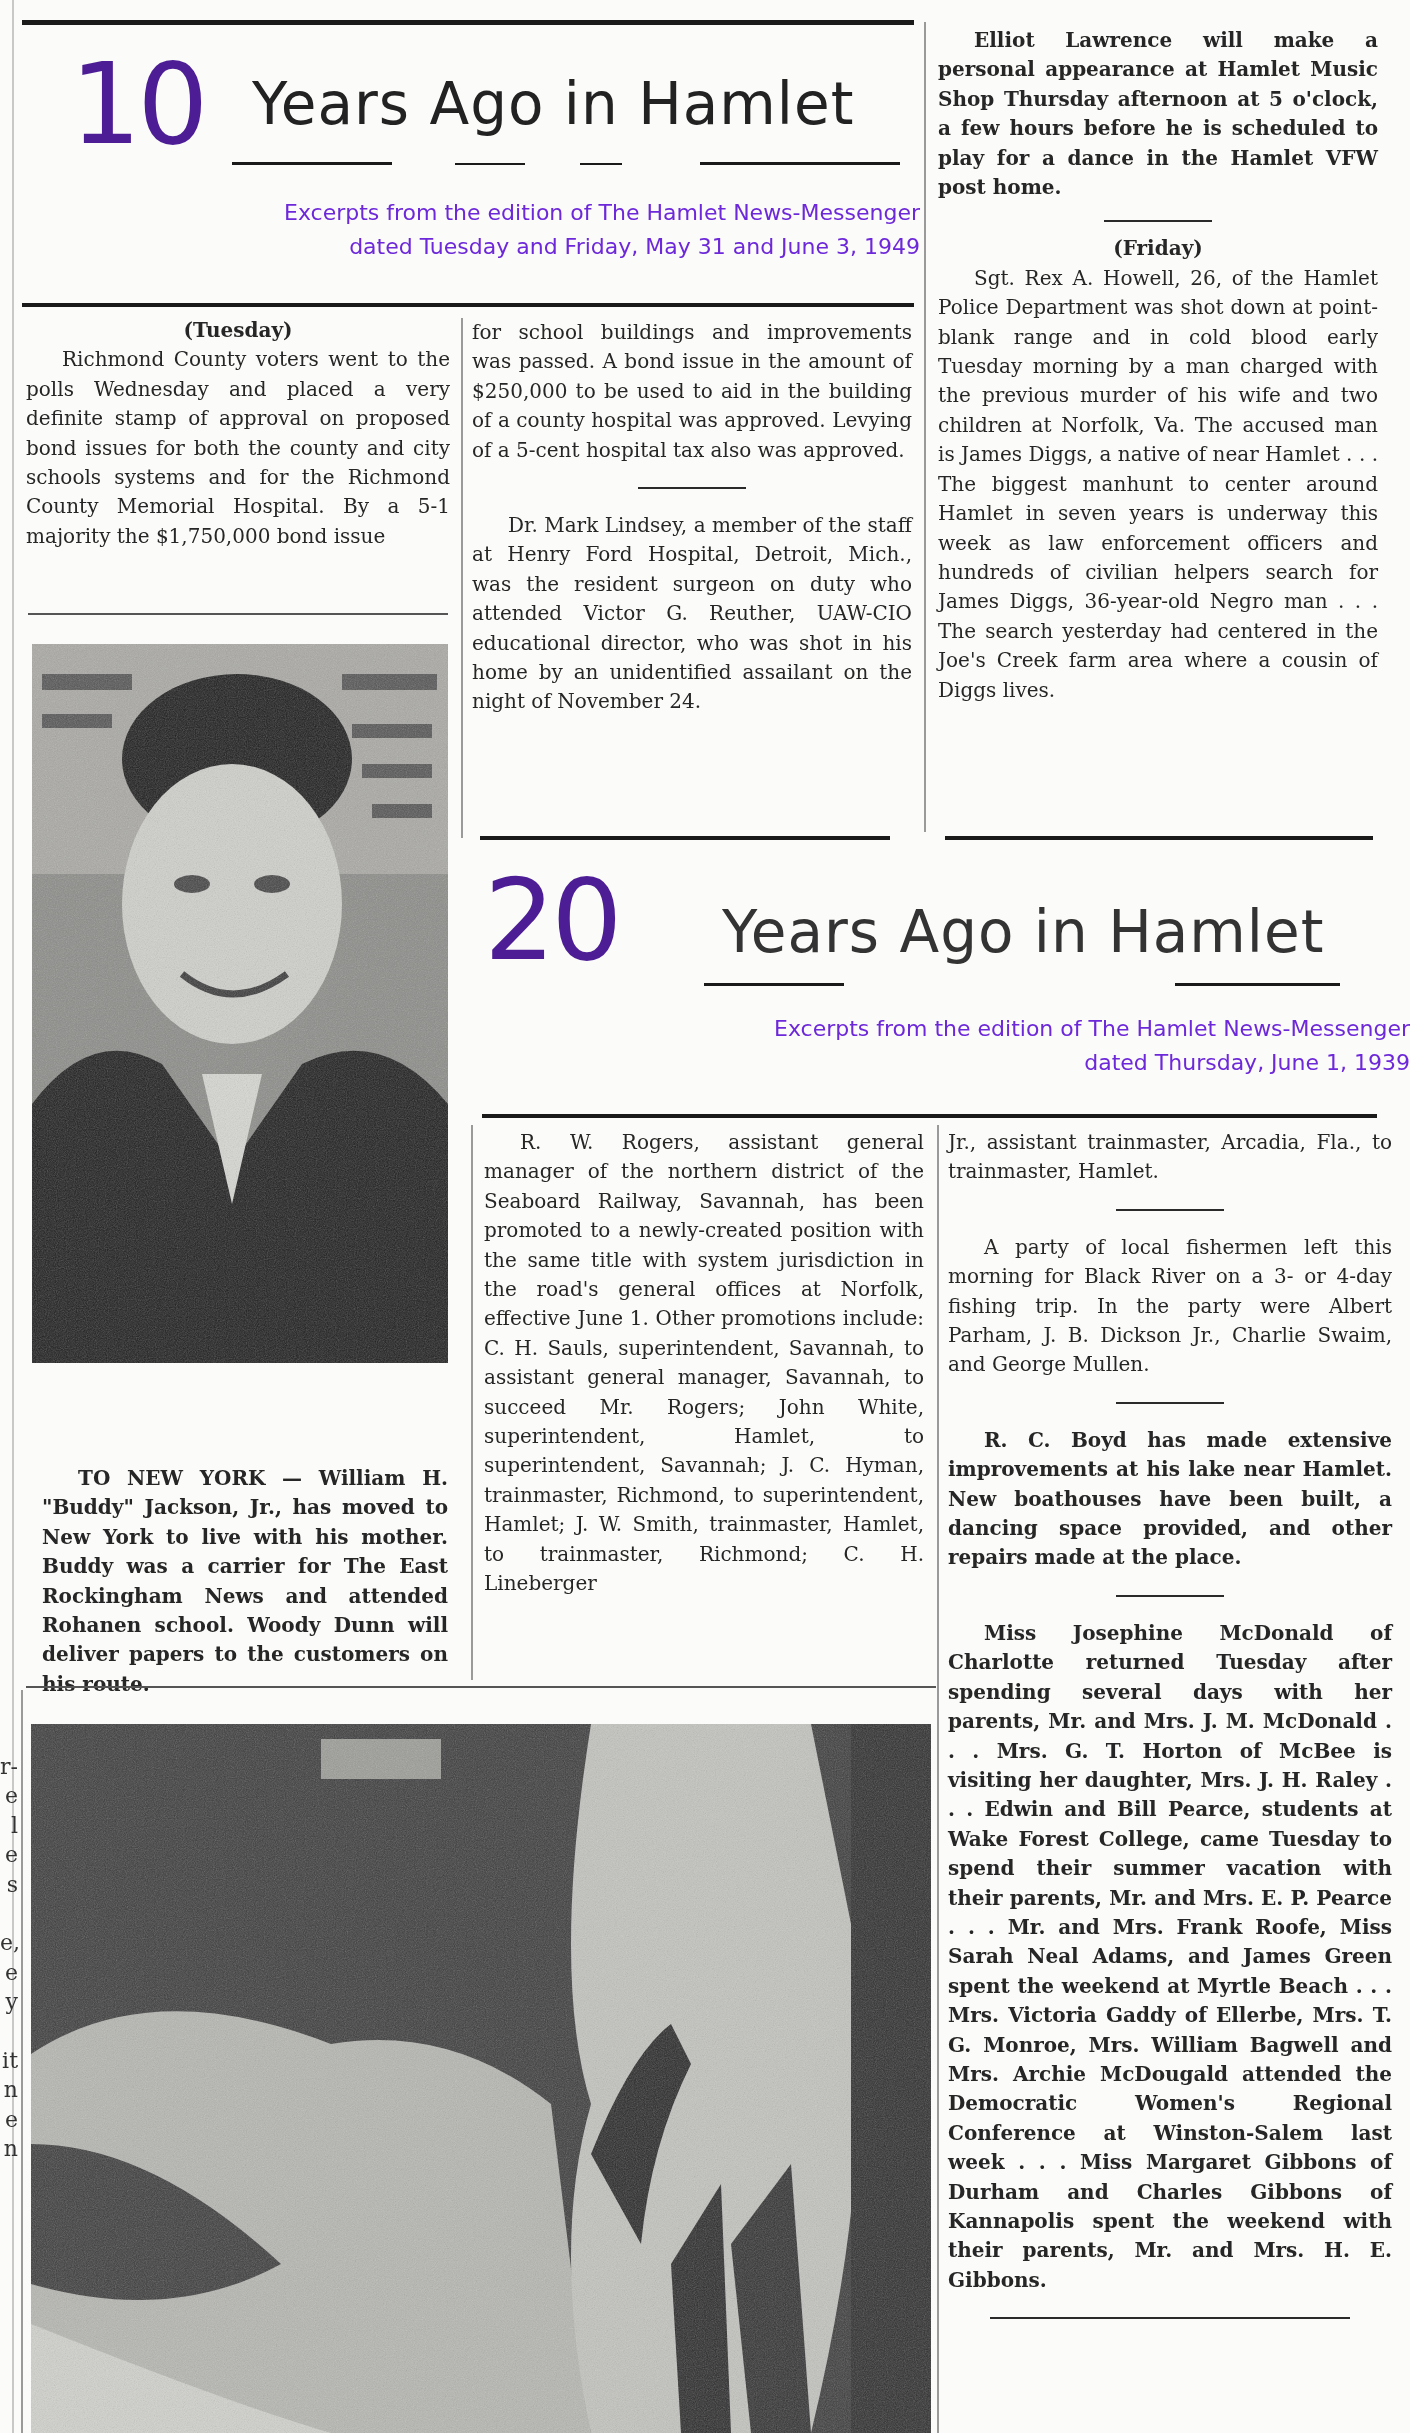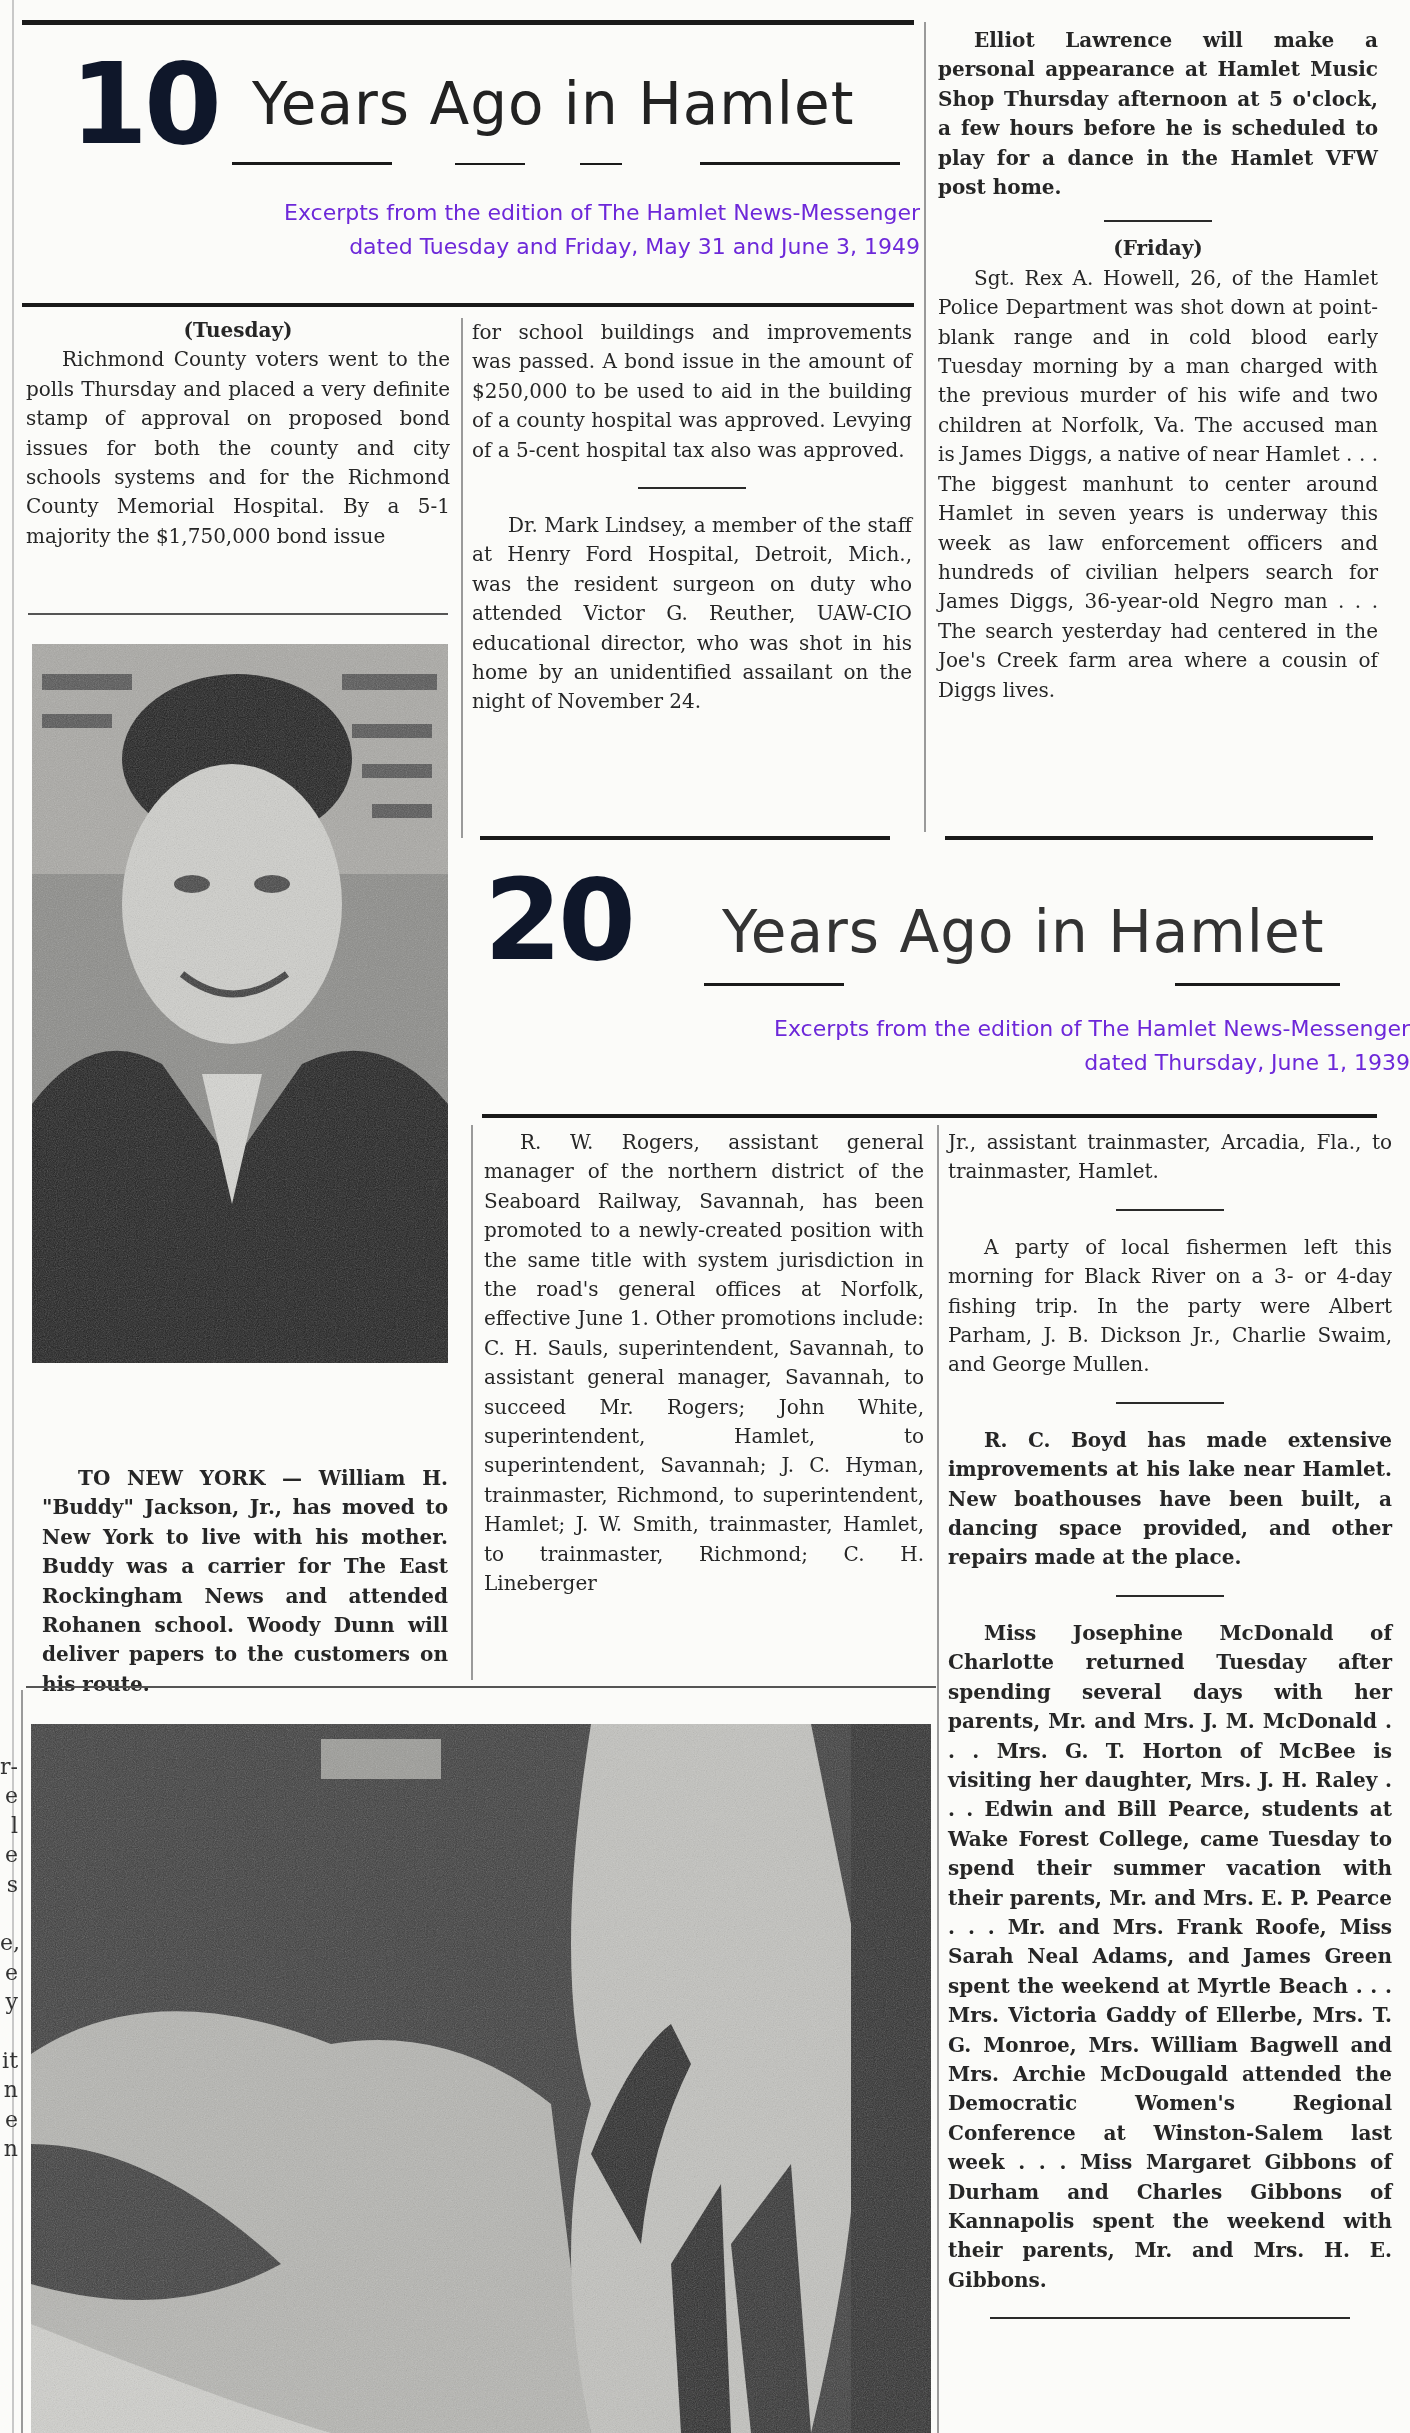--- a/index.html
+++ b/index.html
@@ -4,22 +4,22 @@
 <style>
   html, body { margin: 0; padding: 0; }
   body {
     width: 1410px; height: 2433px; position: relative; overflow: hidden;
     background: #fbfbf9; color: #1c1c1c;
     font-family: "DejaVu Serif", "Liberation Serif", serif;
   }
   .rule { position: absolute; background: #1a1a1a; }
   .vrule { position: absolute; width: 2px; background: #9a9a9a; }
   .hdr-num {
-    position: absolute; font-family: "DejaVu Sans", sans-serif; font-weight: bold;
-    color: #0f172a; letter-spacing: -4px; line-height: 1;
+    position: absolute; font-family: "DejaVu Sans", sans-serif; font-weight: normal;
+    color: #4c1d95; letter-spacing: -4px; line-height: 1;
   }
   .hdr-title {
     position: absolute; font-family: "DejaVu Sans", sans-serif; font-weight: normal;
     color: #222; line-height: 1; letter-spacing: 1px; white-space: nowrap;
   }
   .hdr-sub {
     position: absolute; font-family: "DejaVu Sans", sans-serif; font-weight: normal;
     color: #6d28d9; text-align: right; line-height: 34px; font-size: 22px;
   }
   .body-text {
@@ -55,21 +55,21 @@
 <div class="rule" style="left:22px; top:303px; width:892px; height:4px;"></div>
 
 <div class="vrule" style="left:461px; top:318px; height:520px;"></div>
 <div class="vrule" style="left:924px; top:22px; height:810px;"></div>
 <div class="vrule" style="left:471px; top:1125px; height:555px;"></div>
 <div class="vrule" style="left:937px; top:1125px; height:1308px;"></div>
 <div class="vrule" style="left:21px; top:1690px; height:743px;"></div>
 
 <div class="body-text" style="left:26px; top:316px; width:424px;">
   <p class="dayhead">(Tuesday)</p>
-  <p>Richmond County voters went to the polls Thursday and placed a very definite stamp of approval on proposed bond issues for both the county and city schools systems and for the Richmond County Memorial Hospital. By a 5-1 majority the $1,750,000 bond issue</p>
+  <p>Richmond County voters went to the polls Wednesday and placed a very definite stamp of approval on proposed bond issues for both the county and city schools systems and for the Richmond County Memorial Hospital. By a 5-1 majority the $1,750,000 bond issue</p>
 </div>
 <div class="rule" style="left:28px; top:613px; width:420px; height:2px; background:#555;"></div>
 
 <div class="photo" style="left:32px; top:644px; width:416px; height:719px;">
   <svg width="416" height="719" viewBox="0 0 416 719">
     <defs>
       <filter id="grain">
           <feTurbulence type="fractalNoise" baseFrequency="0.9" numOctaves="2" result="n"></feTurbulence>
         <feColorMatrix type="saturate" values="0"></feColorMatrix>
           <feComponentTransfer>

